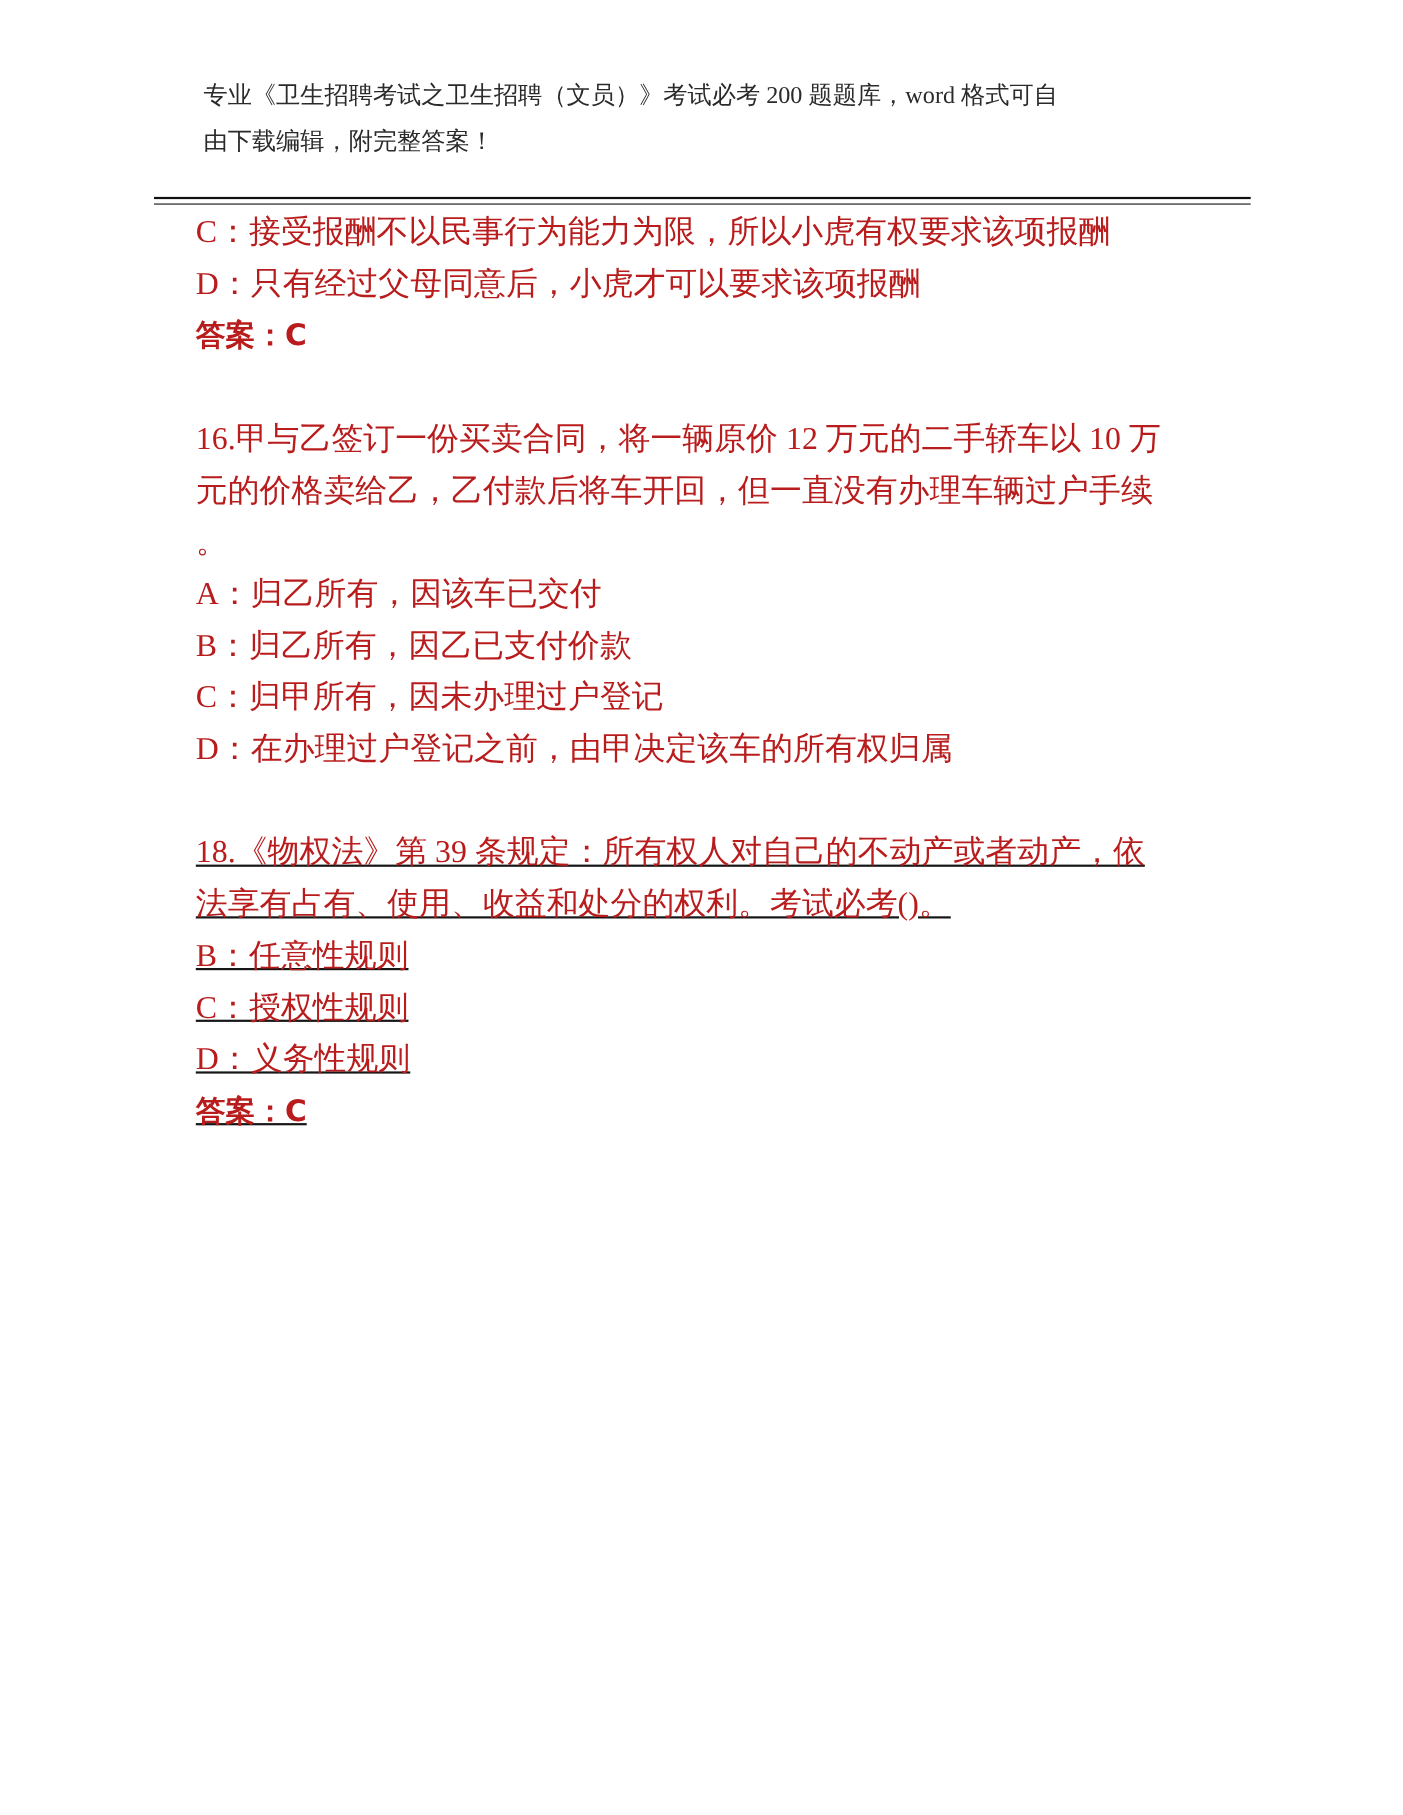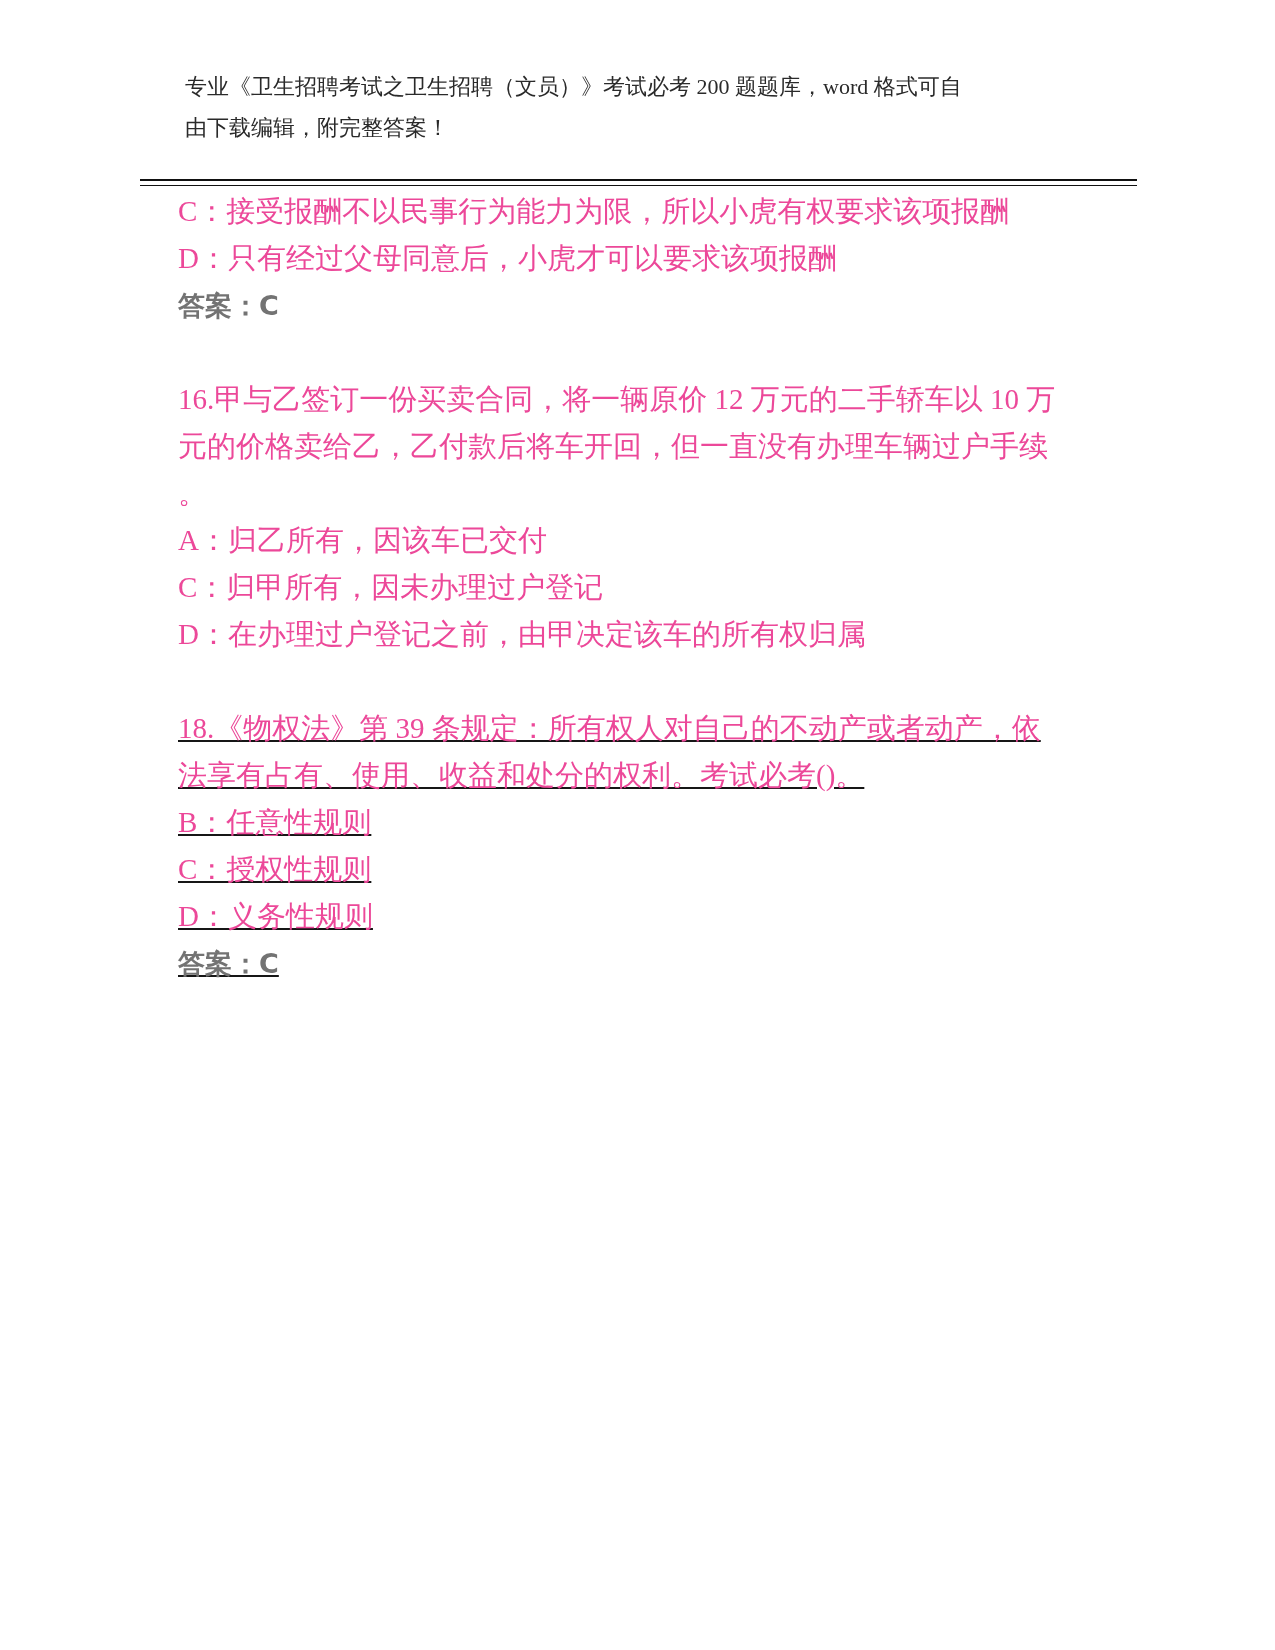--- a/index.html
+++ b/index.html
@@ -40,27 +40,27 @@
     left: 178px;
     top: 188px;
     width: 960px;
     font-size: 29px;
     line-height: 47px;
   }
   .block { margin-bottom: 47px; }
   .block:last-child { margin-bottom: 0; text-decoration: underline; }
   .q-line, .opt-line {
     white-space: nowrap;
-    color: #ec4899;
+    color: #b91c1c;
   }
   .answer-line {
     font-family: "DejaVu Sans", "Liberation Sans", sans-serif;
     font-weight: 700;
     font-size: 27px;
-    color: #737373;
+    color: #b91c1c;
     white-space: nowrap;
   }
 </style>
 </head>
 <body>
 
 <div class="page">
 
   <div class="header-text">
     <div class="header-line">专业《卫生招聘考试之卫生招聘（文员）》考试必考 200 题题库，word 格式可自</div>
@@ -75,20 +75,21 @@
       <div class="opt-line">C：接受报酬不以民事行为能力为限，所以小虎有权要求该项报酬</div>
       <div class="opt-line">D：只有经过父母同意后，小虎才可以要求该项报酬</div>
       <div class="answer-line">答案：C</div>
     </div>
 
     <div class="block">
       <div class="q-line">16.甲与乙签订一份买卖合同，将一辆原价 12 万元的二手轿车以 10 万</div>
       <div class="q-line">元的价格卖给乙，乙付款后将车开回，但一直没有办理车辆过户手续</div>
       <div class="q-line">。</div>
       <div class="opt-line">A：归乙所有，因该车已交付</div>
+      <div class="opt-line">B：归乙所有，因乙已支付价款</div>
       <div class="opt-line">C：归甲所有，因未办理过户登记</div>
       <div class="opt-line">D：在办理过户登记之前，由甲决定该车的所有权归属</div>
     </div>
 
 
     <div class="block">
       <div class="q-line">18.《物权法》第 39 条规定：所有权人对自己的不动产或者动产，依</div>
       <div class="q-line">法享有占有、使用、收益和处分的权利。考试必考()。</div>
       <div class="opt-line">B：任意性规则</div>
       <div class="opt-line">C：授权性规则</div>

